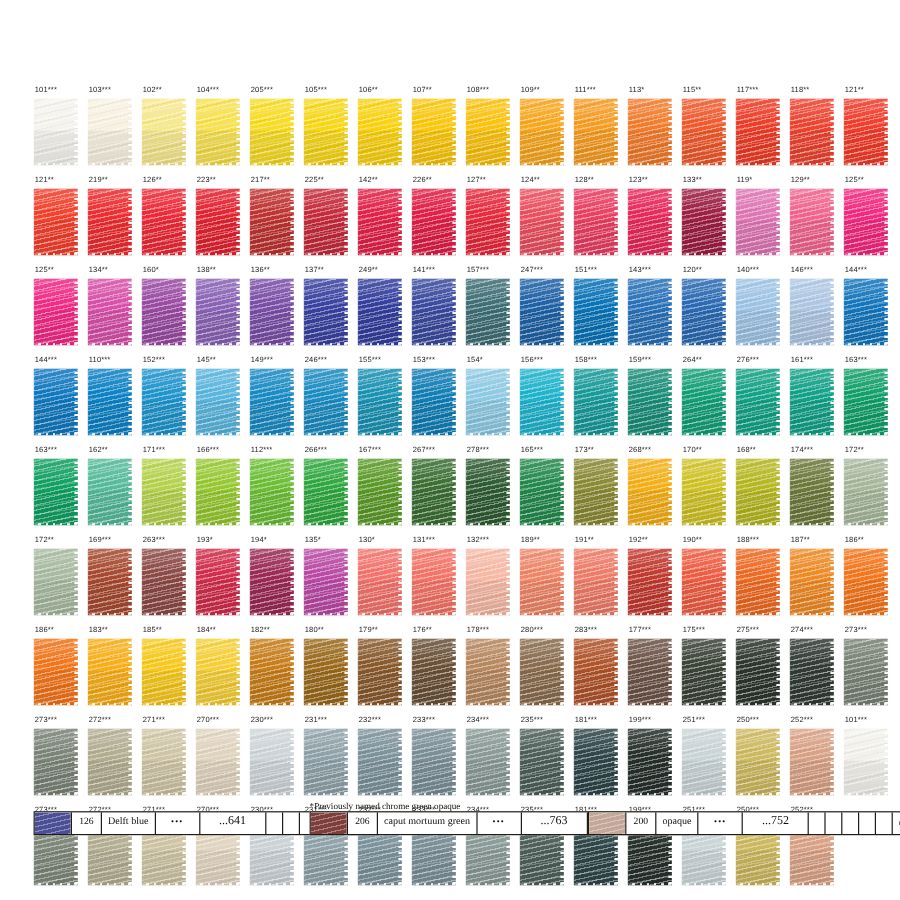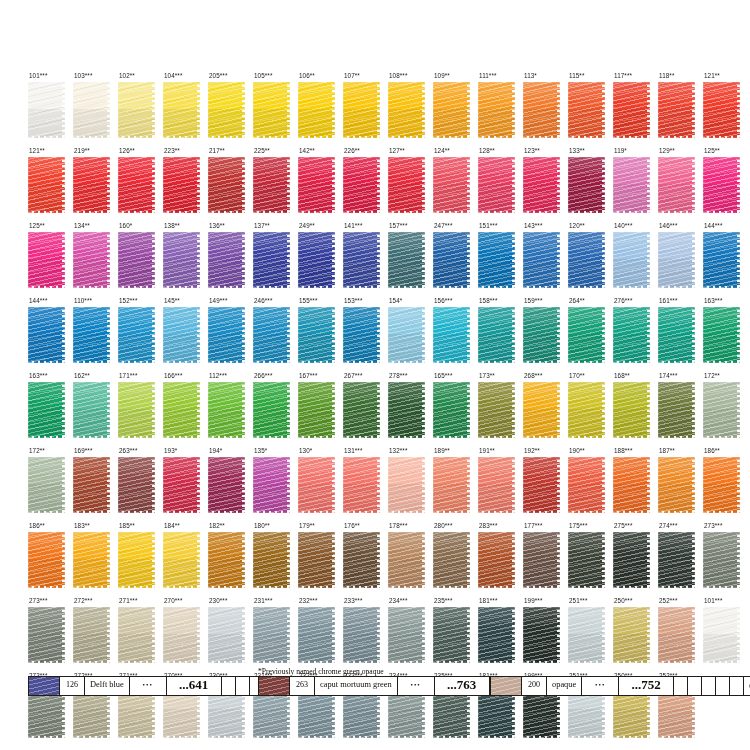--- a/index.html
+++ b/index.html
@@ -99,21 +99,21 @@
   .lk-name{
     border-right:1px solid #201c17;
     font-size:8.4px;line-height:16px;padding:0 5px;color:#100d0a;white-space:nowrap;
   }
   .lk-stars{
     width:36px;border-right:1px solid #201c17;
     font-size:7px;line-height:16px;text-align:center;color:#100d0a;letter-spacing:1px;
   }
   .lk-series{
     width:54px;border-right:1px solid #201c17;
-    font-size:13px;line-height:16px;text-align:center;color:#100d0a;font-weight:bold;
+    font-size:10px;line-height:16px;text-align:center;color:#100d0a;font-weight:normal;
   }
   .lk-boxes{display:flex;}
   .lk-box{
     width:13px;border-right:1px solid #201c17;position:relative;
   }
   .lk-box:last-child{border-right:none;}
   .lk-box.filled::after{
     content:"";position:absolute;left:50%;top:50%;
     width:3px;height:3px;background:#100d0a;
     transform:translate(-50%,-50%);
@@ -1867,21 +1867,21 @@
           <div class="lk-box filled"></div>
           <div class="lk-box filled"></div>
           <div class="lk-box filled"></div>
         </div>
       </div>
       <div class="legend-key" style="left: 230px;">
         <div class="lk-chip">
           <div class="base" style="background: rgb(126, 62, 60);"></div>
           <div class="tex"></div>
         </div>
-        <div class="lk-num">263</div>
+        <div class="lk-num">206</div>
         <div class="lk-name">caput mortuum green</div>
         <div class="lk-stars">•••</div>
         <div class="lk-series">...763</div>
         <div class="lk-boxes">
           <div class="lk-box"></div>
           <div class="lk-box"></div>
           <div class="lk-box"></div>
           <div class="lk-box"></div>
           <div class="lk-box"></div>
           <div class="lk-box filled"></div>

